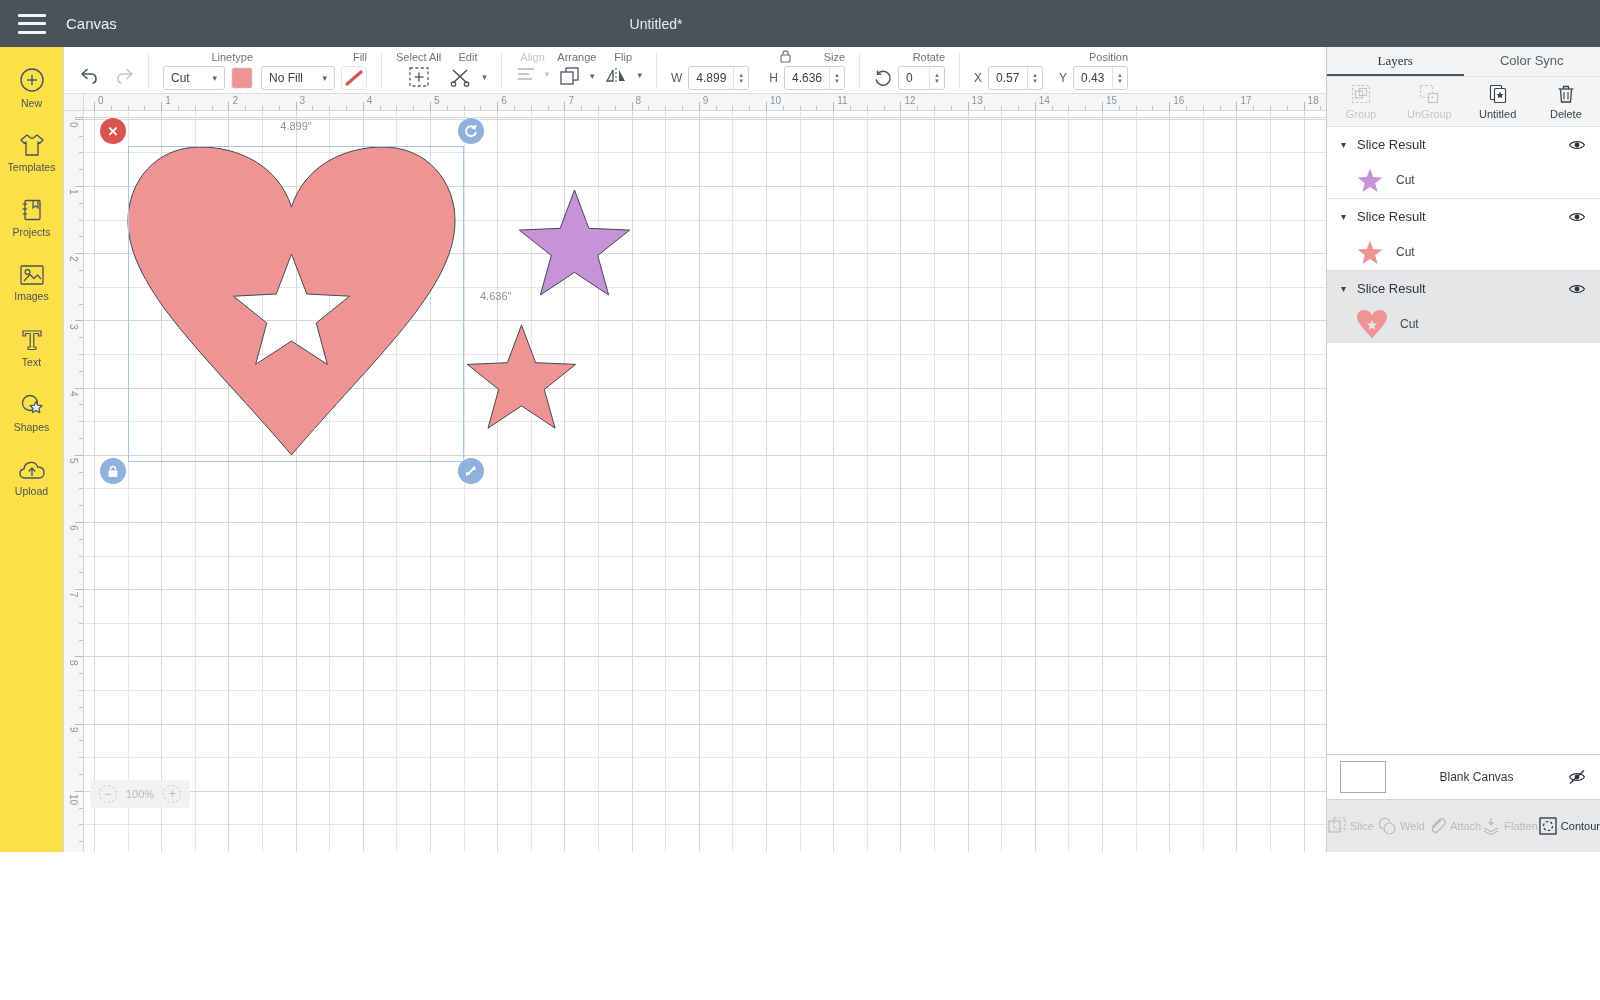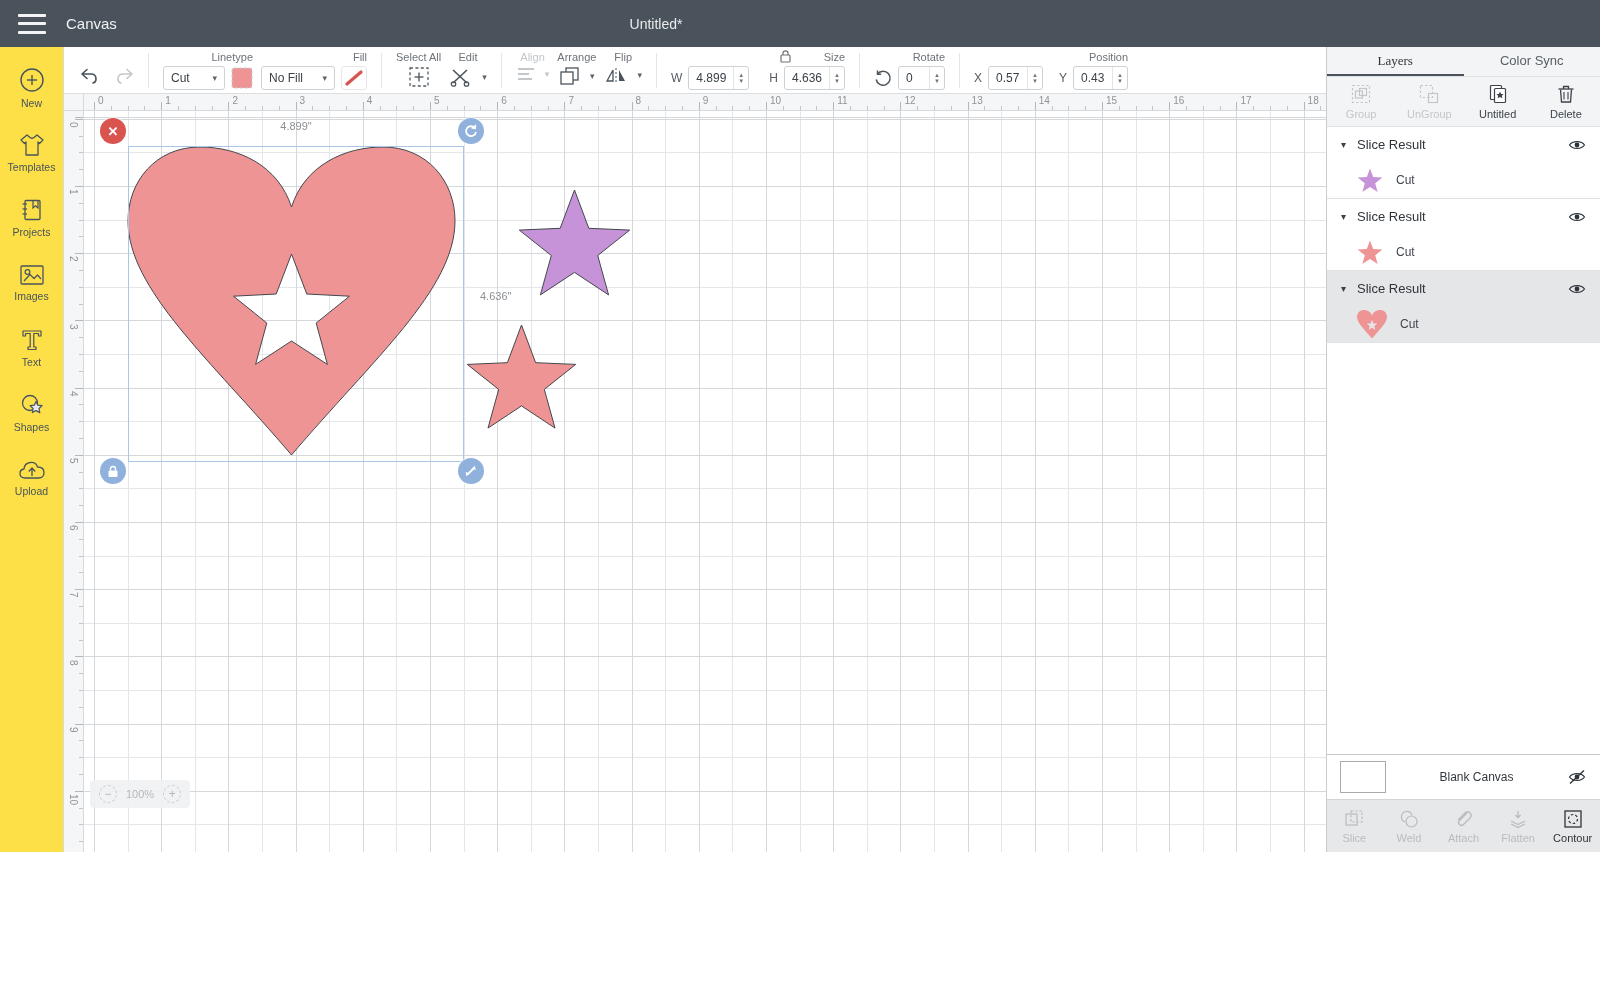--- a/index.html
+++ b/index.html
@@ -96,21 +96,21 @@
   .lg-header { height:35px; display:flex; align-items:center; padding:0 14px; cursor:pointer; }
   .lg-caret { font-size:10px; color:#3c4249; margin-right:11px; }
   .lg-title { flex:1; font-size:13px; color:#2e343a; }
   .lg-child { height:36px; display:flex; align-items:center; gap:13px; padding-left:30px; cursor:pointer; }
   .lg-child-label { font-size:12px; color:#40464c; }
   .rp-filler { flex:1; background:#fff; }
   .blank-row { border-top:1px solid #c7cacd; height:45px; display:flex; align-items:center; padding:0 13px; gap:26px; background:#fff; }
   .blank-thumb { width:46px; height:32px; background:#fff; border:1px solid #a6abaf; }
   .blank-label { flex:1; text-align:center; font-size:12px; color:#33393f; }
   .rp-bottom { height:53px; background:#e7e8e9; border-top:1px solid #d3d5d7; display:flex; align-items:center; }
-  .rpb-item { flex:1; display:flex; flex-direction:column; align-items:center; gap:3px; font-size:11px; color:#b9bcbf; cursor:pointer; }
+  .rpb-item { flex:1; display:flex; flex-direction:row; align-items:center; gap:3px; font-size:11px; color:#b9bcbf; cursor:pointer; }
   .rpb-item.enabled { color:#2e343a; }
 </style>
 </head>
 <body>
 
 <div class="stage">
 
   <div class="topbar">
     <div class="hamburger">
         <span></span>

